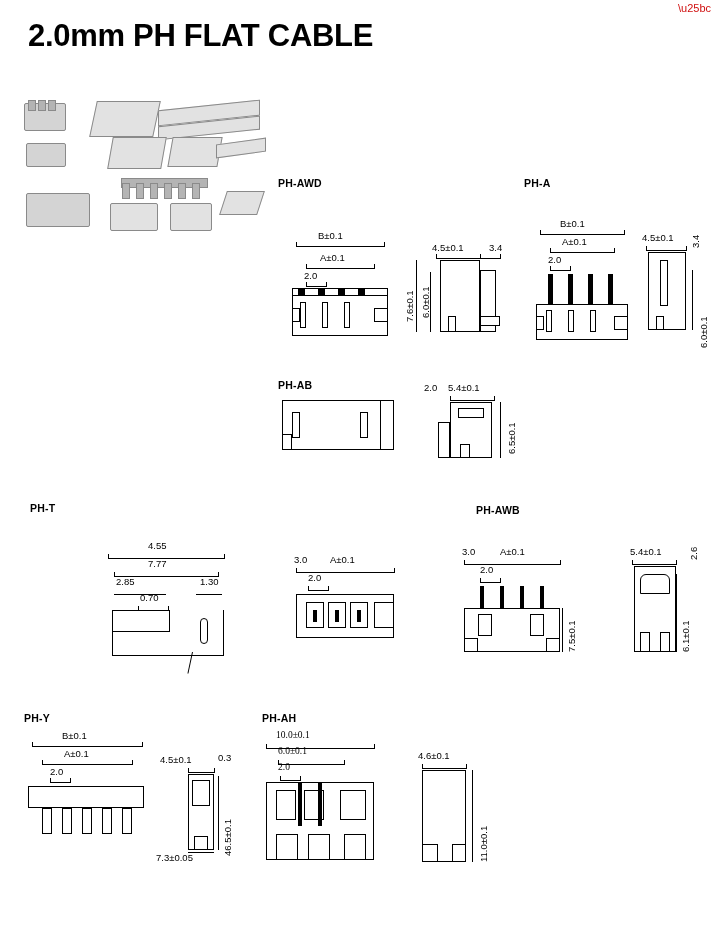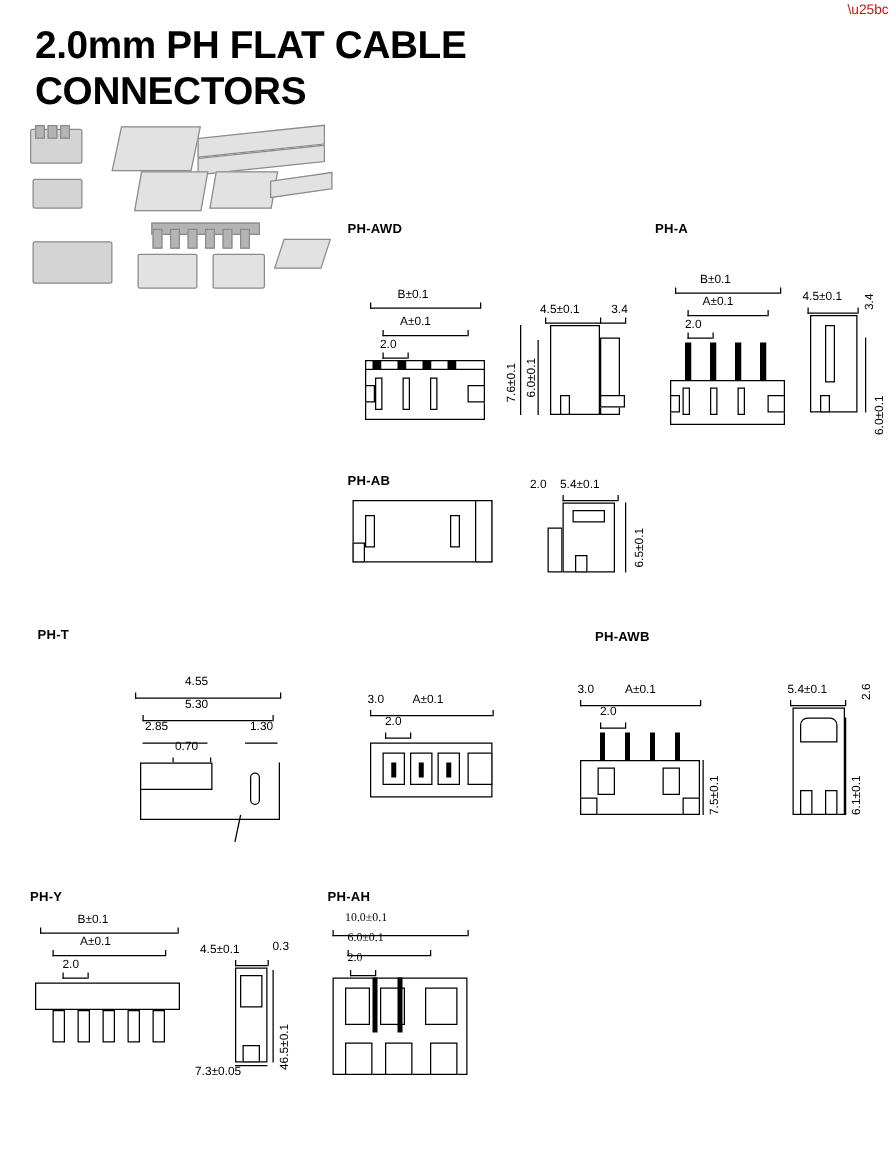--- a/index.html
+++ b/index.html
@@ -43,21 +43,20 @@
 </style>
 </head>
 <body>
 
 <div class="page">
 
   <div class="tinyred">\u25bc</div>
 
   <div class="title">
     <div>2.0mm PH FLAT CABLE</div>
-    <div>CONNECTORS</div>
   </div>
 
   <div class="part" style="left:18px;top:95px;width:250px;height:155px;">
 
     <div class="photo" style="left:6px;top:8px;width:40px;height:26px;border-radius:2px;"></div>
     <div class="photo dk" style="left:10px;top:5px;width:6px;height:9px;"></div>
     <div class="photo dk" style="left:20px;top:5px;width:6px;height:9px;"></div>
     <div class="photo dk" style="left:30px;top:5px;width:6px;height:9px;"></div>
 
     <div class="photo lt" style="left:75px;top:6px;width:62px;height:34px;transform:skewX(-12deg);"></div>
@@ -209,21 +208,21 @@
 
   <div class="seclabel" style="left:30px;top:502px;">PH-T</div>
 
 
   <div class="part" style="left:104px;top:534px;width:140px;height:130px;">
     <div class="dim" style="left:44px;top:6px;">4.55</div>
     <div class="hline" style="left:4px;top:24px;width:116px;"></div>
     <div class="tick" style="left:4px;top:20px;"></div>
     <div class="tick" style="left:120px;top:20px;"></div>
 
-    <div class="dim" style="left:44px;top:24px;">5.30</div>
+    <div class="dim" style="left:44px;top:24px;">7.77</div>
     <div class="hline" style="left:10px;top:42px;width:104px;"></div>
     <div class="tick" style="left:10px;top:38px;"></div>
     <div class="tick" style="left:114px;top:38px;"></div>
 
     <div class="dim" style="left:12px;top:42px;">2.85</div>
     <div class="dim" style="left:96px;top:42px;">1.30</div>
     <div class="hline" style="left:10px;top:60px;width:52px;"></div>
     <div class="hline" style="left:92px;top:60px;width:26px;"></div>
 
     <div class="dim" style="left:36px;top:58px;">0.70</div>
@@ -370,14 +369,27 @@
     <div class="thin" style="left:18px;top:60px;width:20px;height:30px;"></div>
     <div class="thin" style="left:46px;top:60px;width:20px;height:30px;"></div>
     <div class="thin" style="left:82px;top:60px;width:26px;height:30px;"></div>
     <div class="fill" style="left:40px;top:52px;width:4px;height:44px;"></div>
     <div class="fill" style="left:60px;top:52px;width:4px;height:44px;"></div>
     <div class="thin" style="left:18px;top:104px;width:22px;height:26px;"></div>
     <div class="thin" style="left:50px;top:104px;width:22px;height:26px;"></div>
     <div class="thin" style="left:86px;top:104px;width:22px;height:26px;"></div>
   </div>
 
+  <div class="part" style="left:412px;top:740px;width:110px;height:130px;">
+    <div class="dim" style="left:6px;top:10px;">4.6±0.1</div>
+    <div class="hline" style="left:10px;top:28px;width:44px;"></div>
+    <div class="tick" style="left:10px;top:24px;"></div>
+    <div class="tick" style="left:54px;top:24px;"></div>
+
+    <div class="body" style="left:10px;top:30px;width:44px;height:92px;"></div>
+    <div class="thin" style="left:10px;top:104px;width:16px;height:18px;"></div>
+    <div class="thin" style="left:40px;top:104px;width:14px;height:18px;"></div>
+
+    <div class="dim" style="left:66px;top:122px;transform:rotate(-90deg);transform-origin:left top;">11.0±0.1</div>
+    <div class="vline" style="left:60px;top:30px;height:92px;"></div>
+  </div>
 
 </div>
 
 </body></html>

